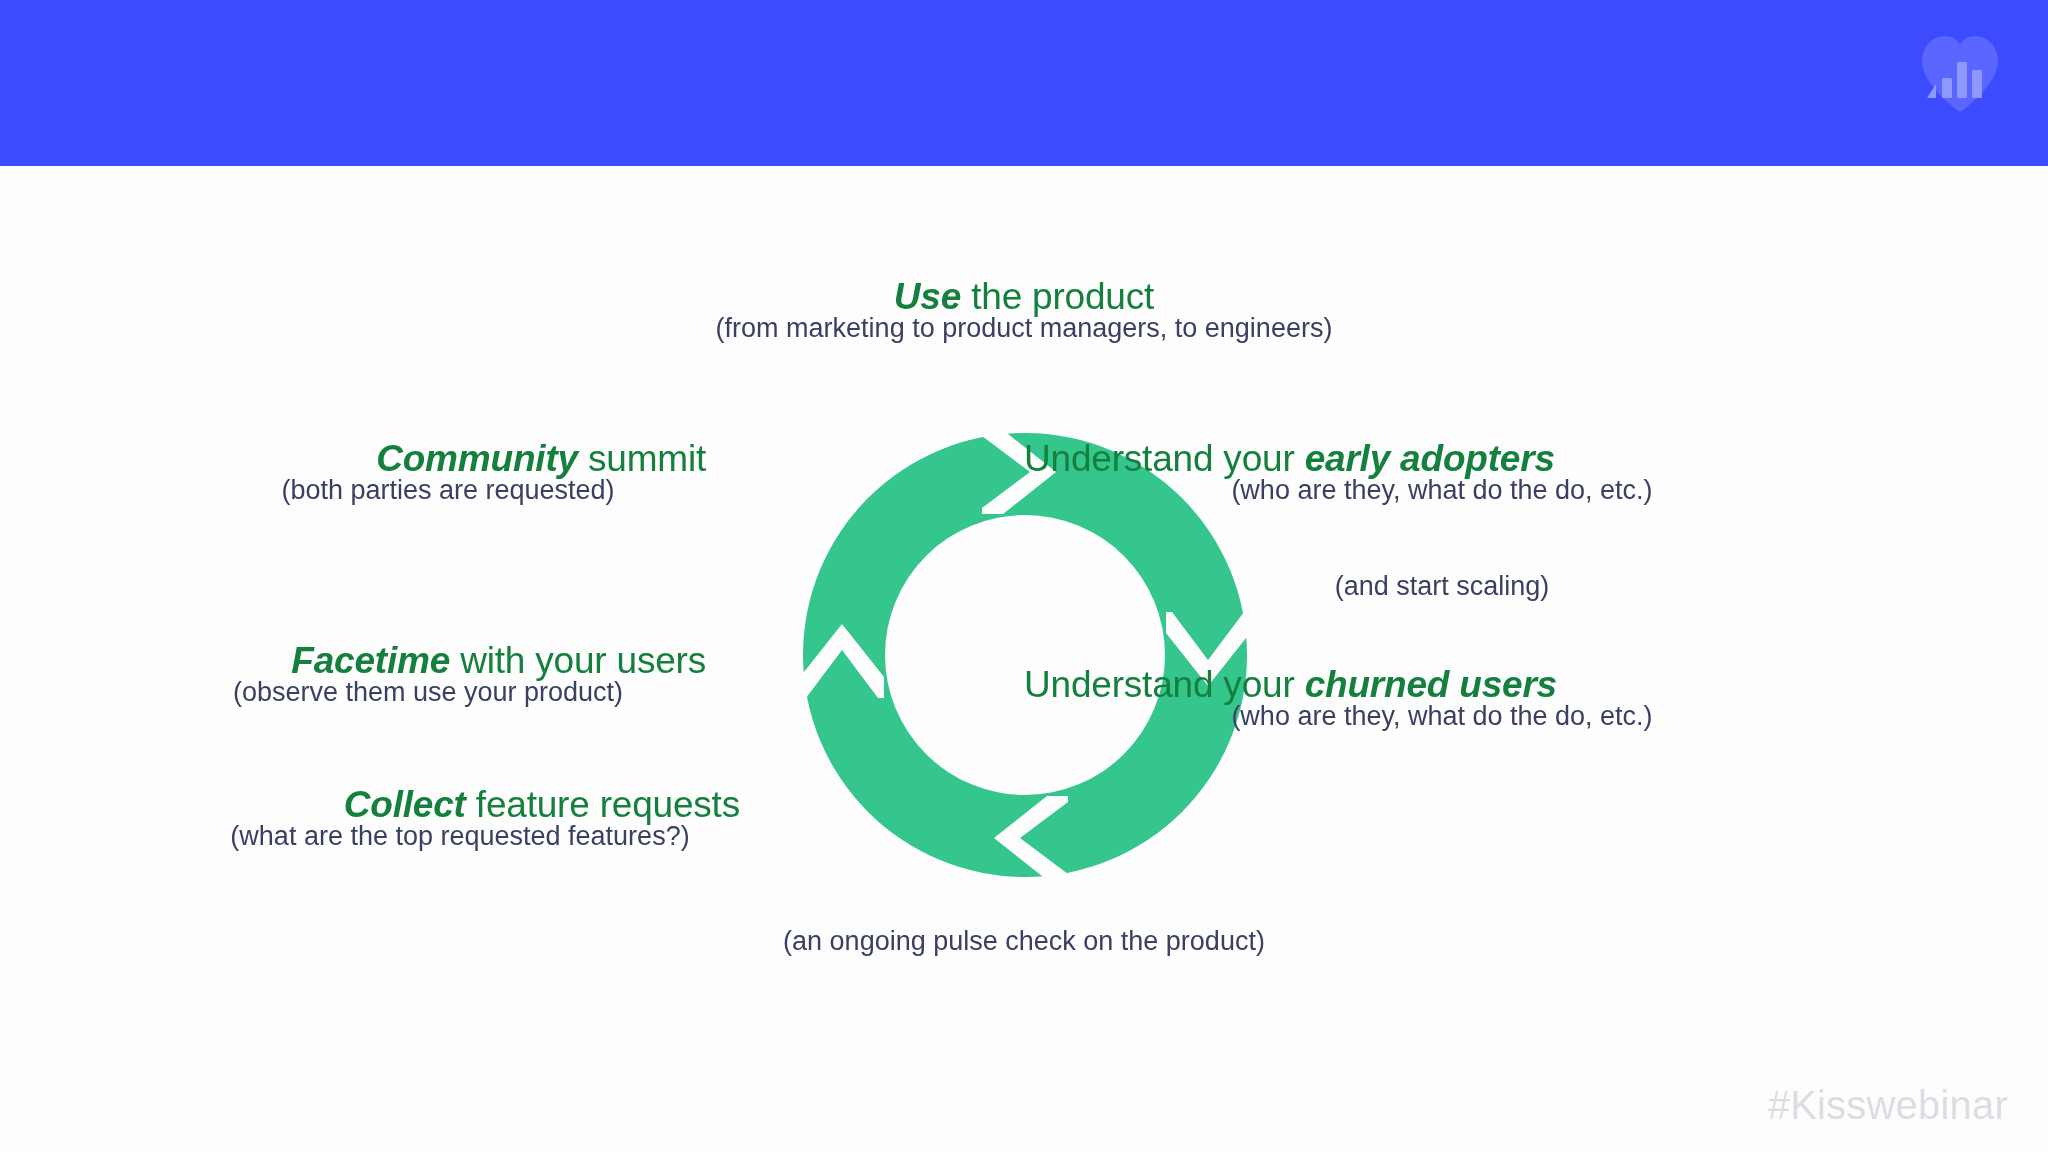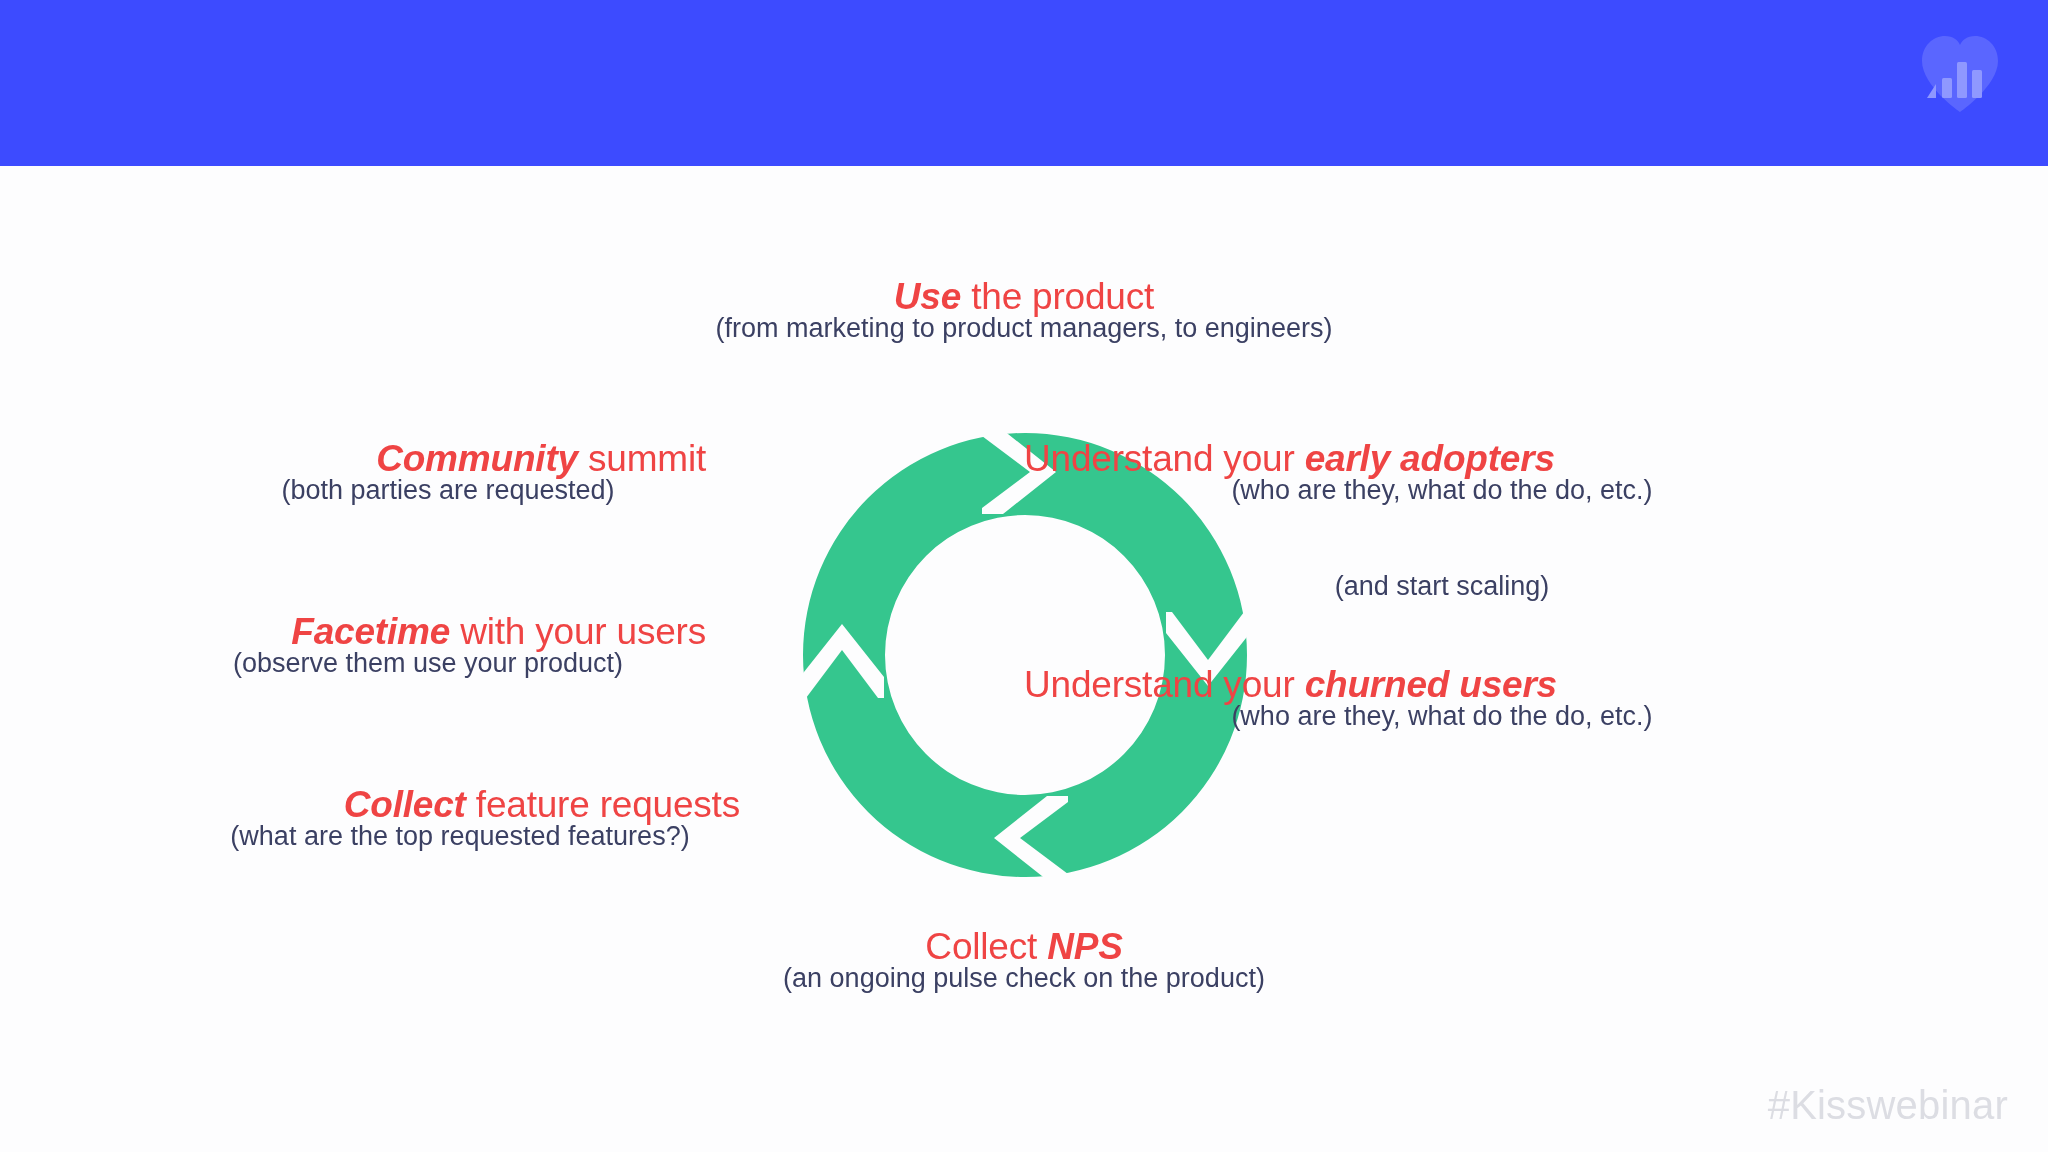--- a/index.html
+++ b/index.html
@@ -46,21 +46,21 @@
   
   .callout {
     position: absolute;
     line-height: 1.0;
   }
   .callout .headline {
     font-size: 37px;
     font-weight: 400;
     letter-spacing: -0.2px;
     white-space: nowrap;
-    color: #ef4444;
+    color: #15803d;
   }
   .callout .headline b {
     font-weight: 700;
     font-style: italic;
   }
   .callout .subline {
     font-size: 27px;
     font-weight: 400;
     white-space: nowrap;
     color: #3b4063;
@@ -69,21 +69,21 @@
   .align-center { text-align: center; }
   .align-right  { text-align: right; }
   .align-left   { text-align: left; }
 
   
   #callout-top        { left: 424px;  top: 278px;  width: 1200px; }
   #callout-right-1    { left: 1024px; top: 440px;  width: 836px;  }
   #callout-right-2    { left: 1024px; top: 573px;  width: 836px;  }
   #callout-right-3    { left: 1024px; top: 666px;  width: 836px;  }
   #callout-left-1     { left: 190px;  top: 440px;  width: 516px;  }
-  #callout-left-2     { left: 150px;  top: 613px;  width: 556px;  }
+  #callout-left-2     { left: 150px;  top: 642px;  width: 556px;  }
   #callout-left-3     { left: 150px;  top: 786px;  width: 620px;  }
   #callout-bottom     { left: 424px;  top: 928px;  width: 1200px; }
 
   
   #hashtag-watermark {
     position: absolute;
     right: 40px;
     bottom: 24px;
     font-size: 40px;
     font-weight: 400;
@@ -164,21 +164,20 @@
   <div class="callout align-left" id="callout-right-2">
     <div class="subline align-center">(and start scaling)</div>
   </div>
 
   <div class="callout align-left" id="callout-right-3">
     <div class="headline"><span>Understand your </span><b>churned users</b></div>
     <div class="subline align-center">(who are they, what do the do, etc.)</div>
   </div>
 
   <div class="callout align-center" id="callout-bottom">
-    <div class="headline"><span>Collect </span><b>NPS</b></div>
     <div class="subline">(an ongoing pulse check on the product)</div>
   </div>
 
   <div class="callout align-right" id="callout-left-1">
     <div class="headline"><b>Community</b><span> summit</span></div>
     <div class="subline align-center">(both parties are requested)</div>
   </div>
 
   <div class="callout align-right" id="callout-left-2">
     <div class="headline"><b>Facetime</b><span> with your users</span></div>

